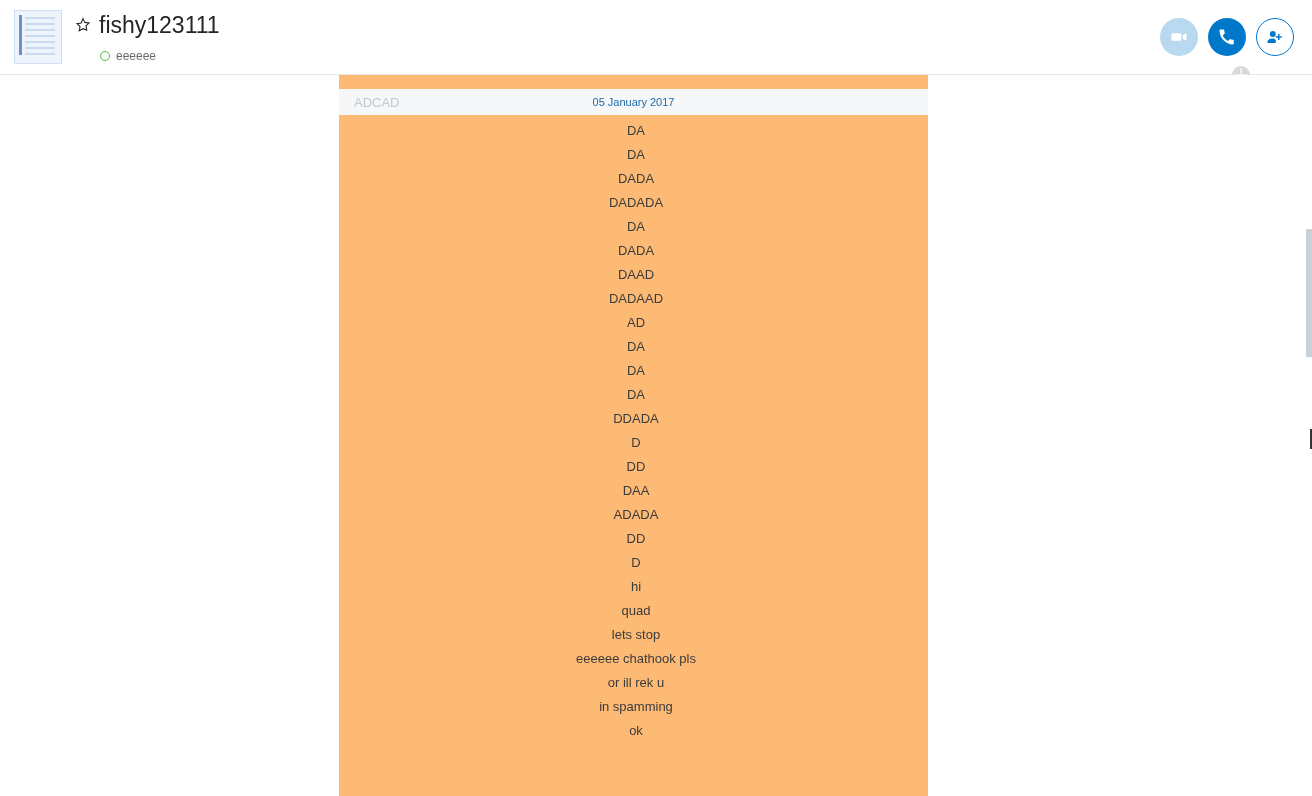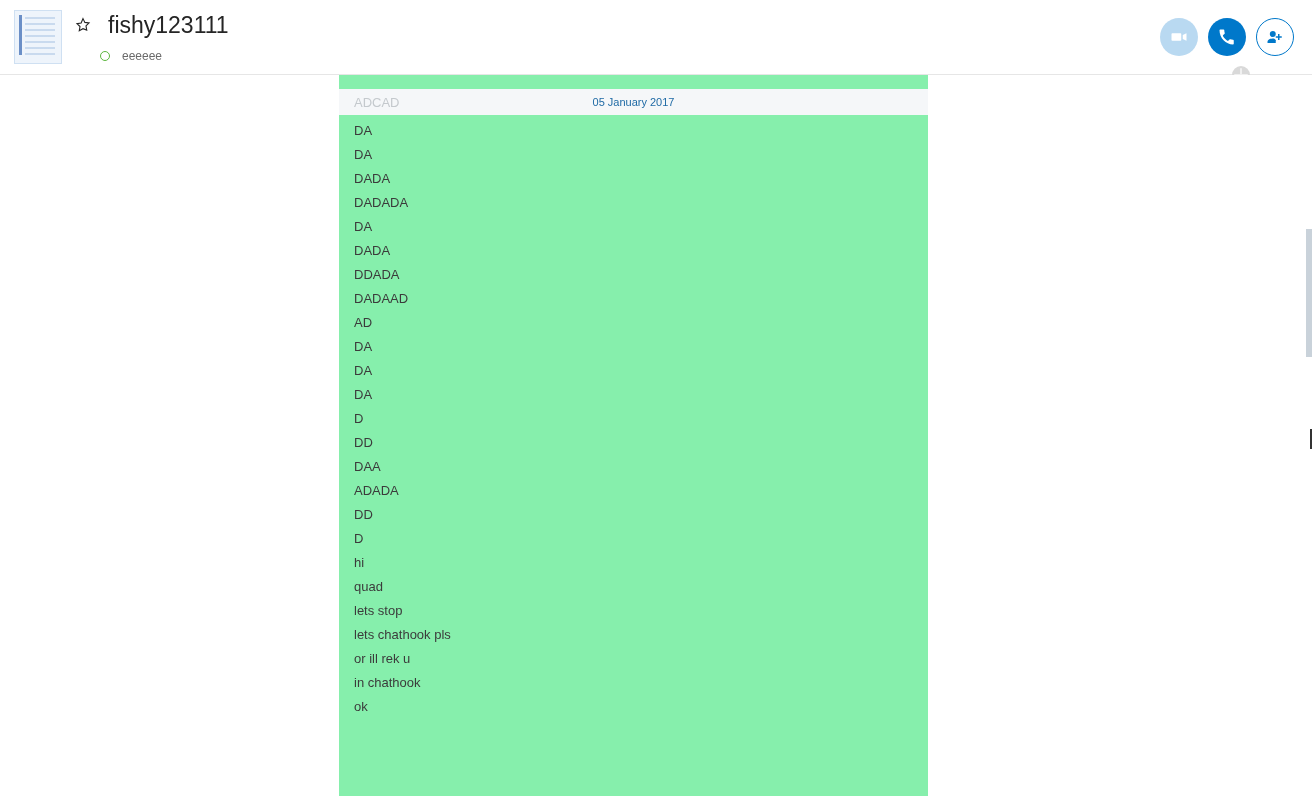--- a/index.html
+++ b/index.html
@@ -43,35 +43,35 @@
     width:30px; height:40px;
     background:
       repeating-linear-gradient(
         to bottom,
         #b9cfe9 0 2px,
         transparent 2px 6px
       );
     opacity:.7;
   }
   .name-col { display:flex; flex-direction:column; justify-content:center; }
-  .name-row { display:flex; align-items:center; gap:16px; }
+  .name-row { display:flex; align-items:center; gap:7px; }
   .star-icon {
     width:18px; height:18px;
     display:flex; align-items:center; justify-content:center;
     color:#252525;
   }
   .contact-name {
     font-size: 23px;
     font-weight: 300;
     color:#252525;
   }
   .status-row {
     display:flex;
     align-items:center;
-    gap:12px;
+    gap:6px;
     padding-left: 26px;
     margin-top:10px;
   }
   .presence-dot {
     width:10px; height:10px;
     border:1.5px solid #5cb63f;
     border-radius:50%;
   }
   .status-text {
     font-size:12px;
@@ -127,21 +127,21 @@
     width:100%;
     height:calc(796px - 75px);
     background:#ffffff;
   }
   .chat-panel {
     position:absolute;
     left:339px;
     top:0;
     width:589px;
     height:100%;
-    background:#86efac;
+    background:#fdba74;
     overflow:hidden;
   }
   .date-strip {
     position:absolute;
     left:0;
     top:14px;
     width:100%;
     height:26px;
     background:#f5f7f9;
     display:flex;
@@ -164,20 +164,21 @@
     left:15px;
     top:44px;
     right:10px;
     display:flex;
     flex-direction:column;
   }
   .msg {
     font-size:13px;
     color:#3b3b3b;
     line-height:24px;
+    text-align:center;
   }
 
   
   .scroll-hint {
     position:absolute;
     right:0;
     width:6px;
     background:#c9d2da;
   }
   .scroll-hint.a { top:154px; height:128px; }
@@ -228,37 +229,38 @@
       <span class="faint">ADCAD</span>
       <span>05 January 2017</span>
     </div>
     <div class="messages" id="messages">
         <div class="msg">DA</div>
         <div class="msg">DA</div>
         <div class="msg">DADA</div>
         <div class="msg">DADADA</div>
         <div class="msg">DA</div>
         <div class="msg">DADA</div>
-        <div class="msg">DDADA</div>
+        <div class="msg">DAAD</div>
         <div class="msg">DADAAD</div>
         <div class="msg">AD</div>
         <div class="msg">DA</div>
         <div class="msg">DA</div>
         <div class="msg">DA</div>
+        <div class="msg">DDADA</div>
         <div class="msg">D</div>
         <div class="msg">DD</div>
         <div class="msg">DAA</div>
         <div class="msg">ADADA</div>
         <div class="msg">DD</div>
         <div class="msg">D</div>
         <div class="msg">hi</div>
         <div class="msg">quad</div>
         <div class="msg">lets stop</div>
-        <div class="msg">lets chathook pls</div>
+        <div class="msg">eeeeee chathook pls</div>
         <div class="msg">or ill rek u</div>
-        <div class="msg">in chathook</div>
+        <div class="msg">in spamming</div>
         <div class="msg">ok</div>
       </div>
   </div>
 
   <div class="scroll-hint a"></div>
   <div class="scroll-hint b"></div>
 </div>
 
 </body></html>

